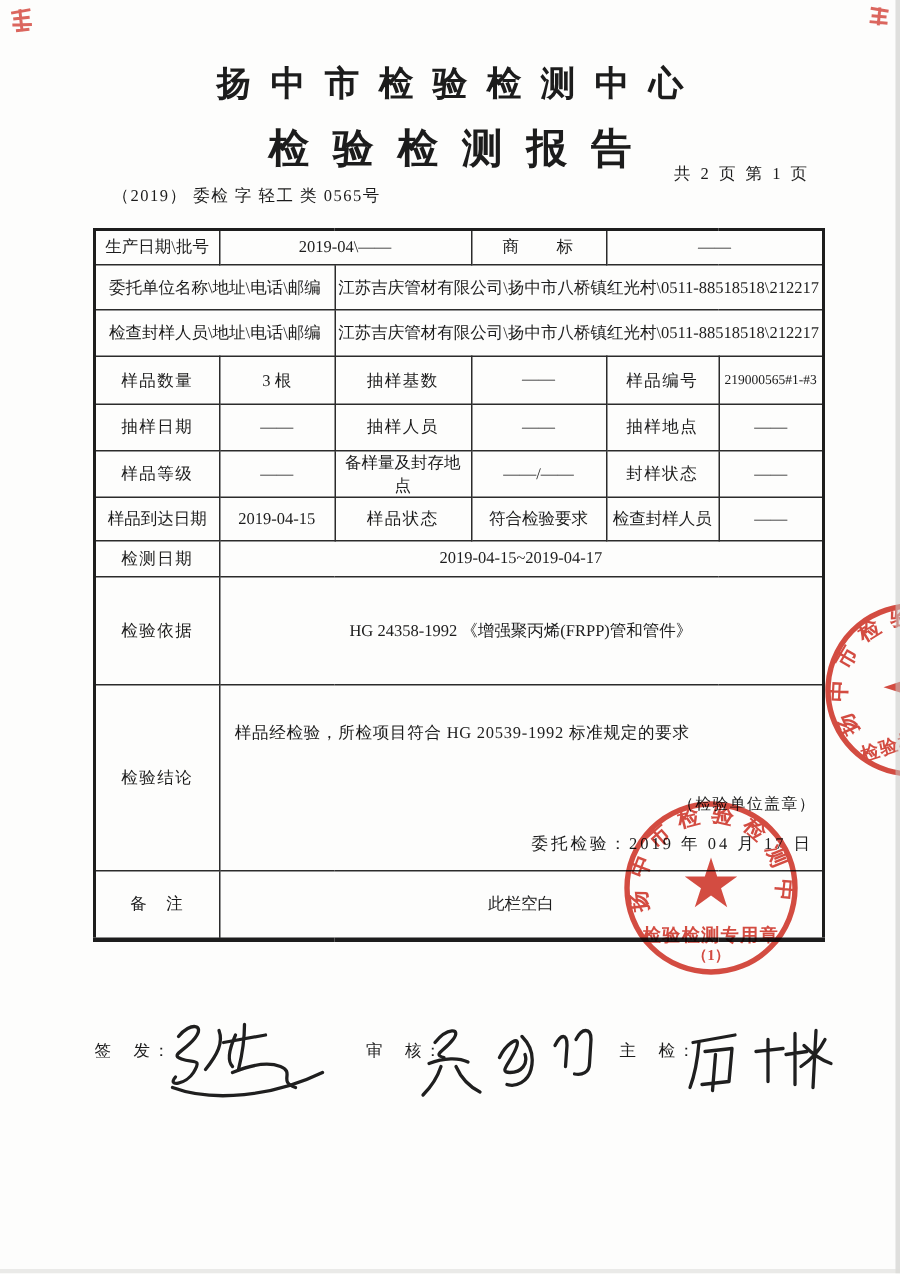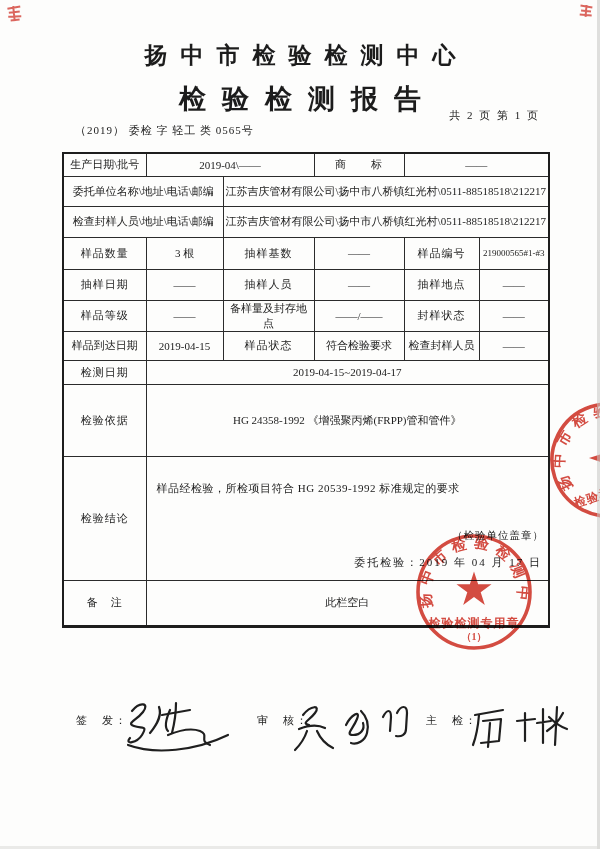--- a/index.html
+++ b/index.html
@@ -26,21 +26,21 @@
     font-size:11px;padding:0 2px;overflow:hidden;}
   td.lbl{letter-spacing:1px;}
   td.lbl-sm{font-size:10.5px;letter-spacing:0;margin-top:48px;}
   td.val-left{text-align:left;padding-left:8px;font-size:10px;letter-spacing:0;font-family:Liberation Serif, serif;}
   td.val-left-11{text-align:left;padding-left:10px;font-size:11px;}
   td.concl-cell{position:relative;}
   .concl-text{position:absolute;left:10px;top:24px;font-size:11px;letter-spacing:.5px;white-space:nowrap;}
   .seal-hint{position:absolute;right:4px;top:72px;font-size:10.5px;letter-spacing:1px;}
   .issue-date{position:absolute;right:6px;bottom:10px;font-size:11px;letter-spacing:2px;white-space:nowrap;}
 
-  .sig-row{position:absolute;left:0;top:693px;width:492px;height:70px;margin-left:13px;}
+  .sig-row{position:absolute;left:0;top:673px;width:492px;height:70px;}
   .sig-label{position:absolute;top:20px;font-size:11px;letter-spacing:2px;}
   .sig-svg{position:absolute;top:0;}
   .sig-svg path{stroke:#1f1f1f;stroke-width:2.2;fill:none;stroke-linecap:round;stroke-linejoin:round;}
 
   .stamp{position:absolute;mix-blend-mode:multiply;opacity:.92;}
   .corner-mark{position:absolute;opacity:.78;}
 </style>
 </head>
 <body>
 

